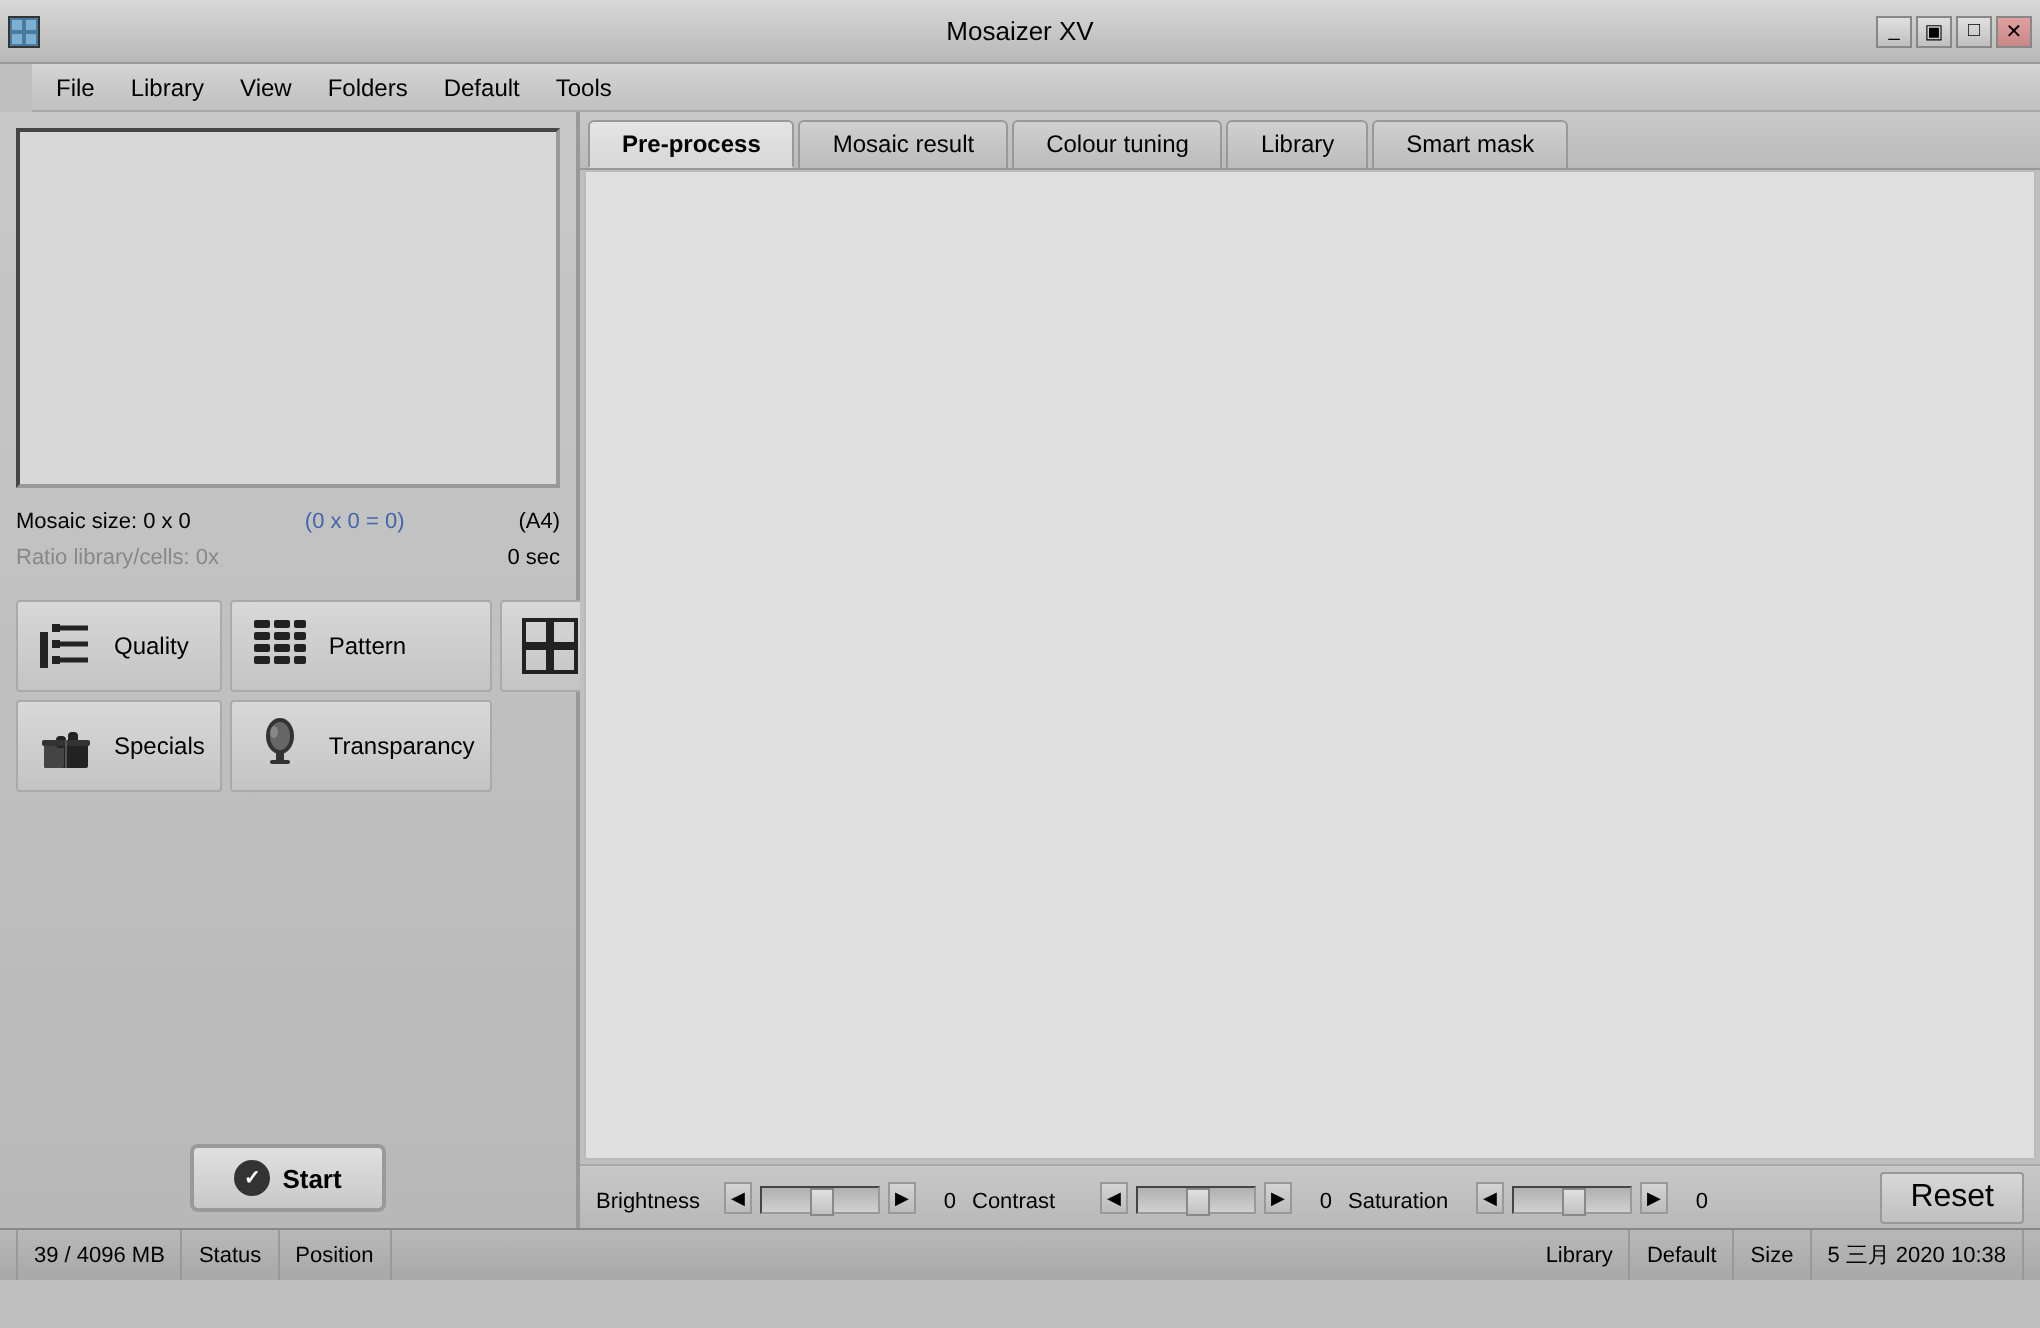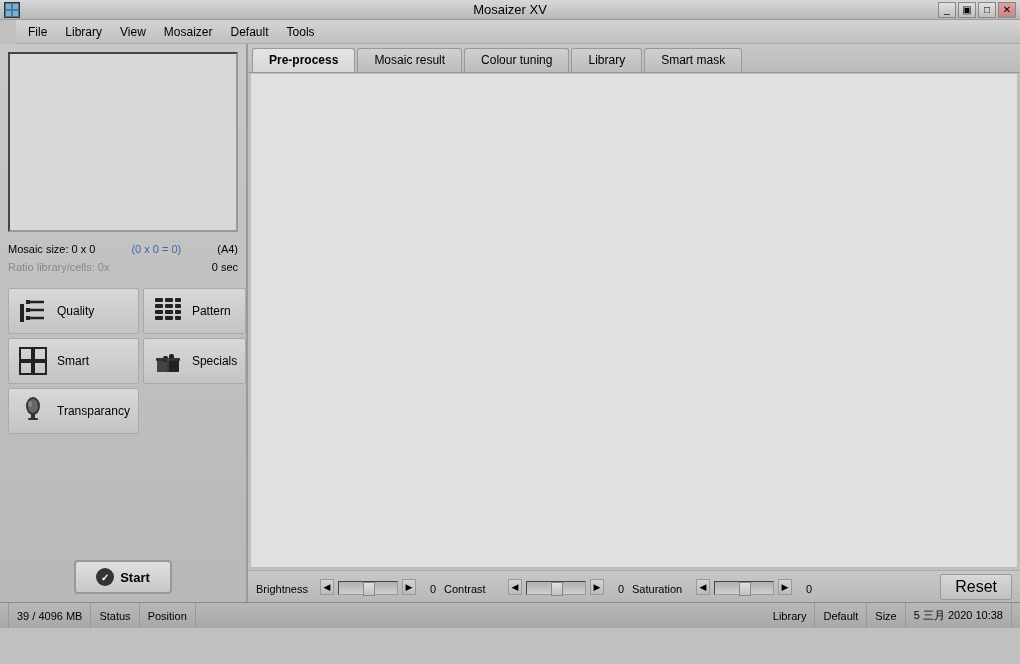--- a/index.html
+++ b/index.html
@@ -9,21 +9,21 @@
       background: #c0c0c0;
       width: 1020px;
       height: 664px;
       overflow: hidden;
       user-select: none;
     }
 
     
     .title-bar {
       background: linear-gradient(to bottom, #d8d8d8, #b8b8b8);
-      height: 20px;
+      height: 32px;
       display: flex;
       align-items: center;
       justify-content: space-between;
       border-bottom: 1px solid #999;
       padding: 0 4px;
     }
     .title-bar-left {
       display: flex;
       align-items: center;
       gap: 4px;
@@ -80,21 +80,21 @@
 
     
     .main-layout {
       display: flex;
       height: calc(664px - 28px - 24px - 26px - 28px);
       
     }
 
     
     .left-panel {
-      width: 248px;
+      width: 290px;
       background: linear-gradient(to bottom, #c8c8c8, #b8b8b8);
       border-right: 2px solid #999;
       display: flex;
       flex-direction: column;
       padding: 8px;
     }
     .preview-area {
       width: 100%;
       height: 180px;
       background: #d8d8d8;
@@ -114,21 +114,21 @@
     .stats-dim {
       color: #4466aa;
     }
     .stats-muted {
       color: #888;
     }
 
     
     .tools-grid {
       display: grid;
-      grid-template-columns: 1fr 1fr;
+      grid-template-columns: 1fr 1fr 1fr;
       gap: 4px;
       margin-top: 4px;
     }
     .tool-btn {
       display: flex;
       align-items: center;
       gap: 8px;
       padding: 6px 8px;
       background: linear-gradient(to bottom, #d8d8d8, #c4c4c4);
       border: 1px solid #aaa;
@@ -326,21 +326,21 @@
     <div class="title-bar-btn">▣</div>
     <div class="title-bar-btn">□</div>
     <div class="title-bar-btn" style="background: linear-gradient(to bottom, #e0a0a0, #c88888);">✕</div>
   </div>
 </div>
 
 <div class="menu-bar">
   <div class="menu-item">File</div>
   <div class="menu-item">Library</div>
   <div class="menu-item">View</div>
-  <div class="menu-item">Mosaizer</div>
+  <div class="menu-item">Folders</div>
   <div class="menu-item">Default</div>
   <div class="menu-item">Tools</div>
 </div>
 
 <div class="main-layout">
 
   <div class="left-panel">
     <div class="preview-area"></div>
 
     <div class="stats-area">

